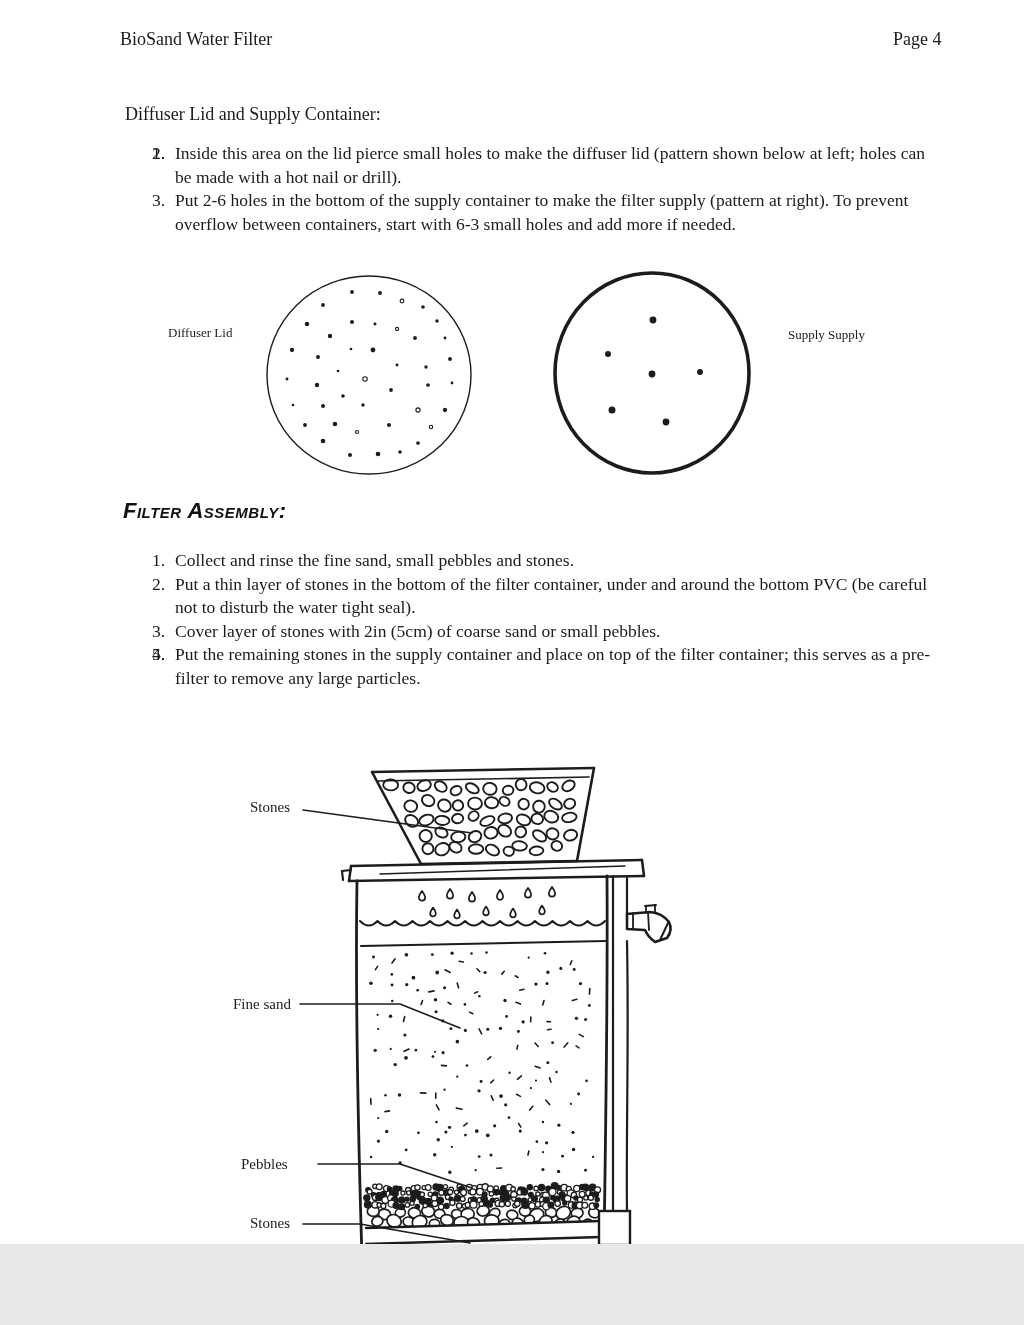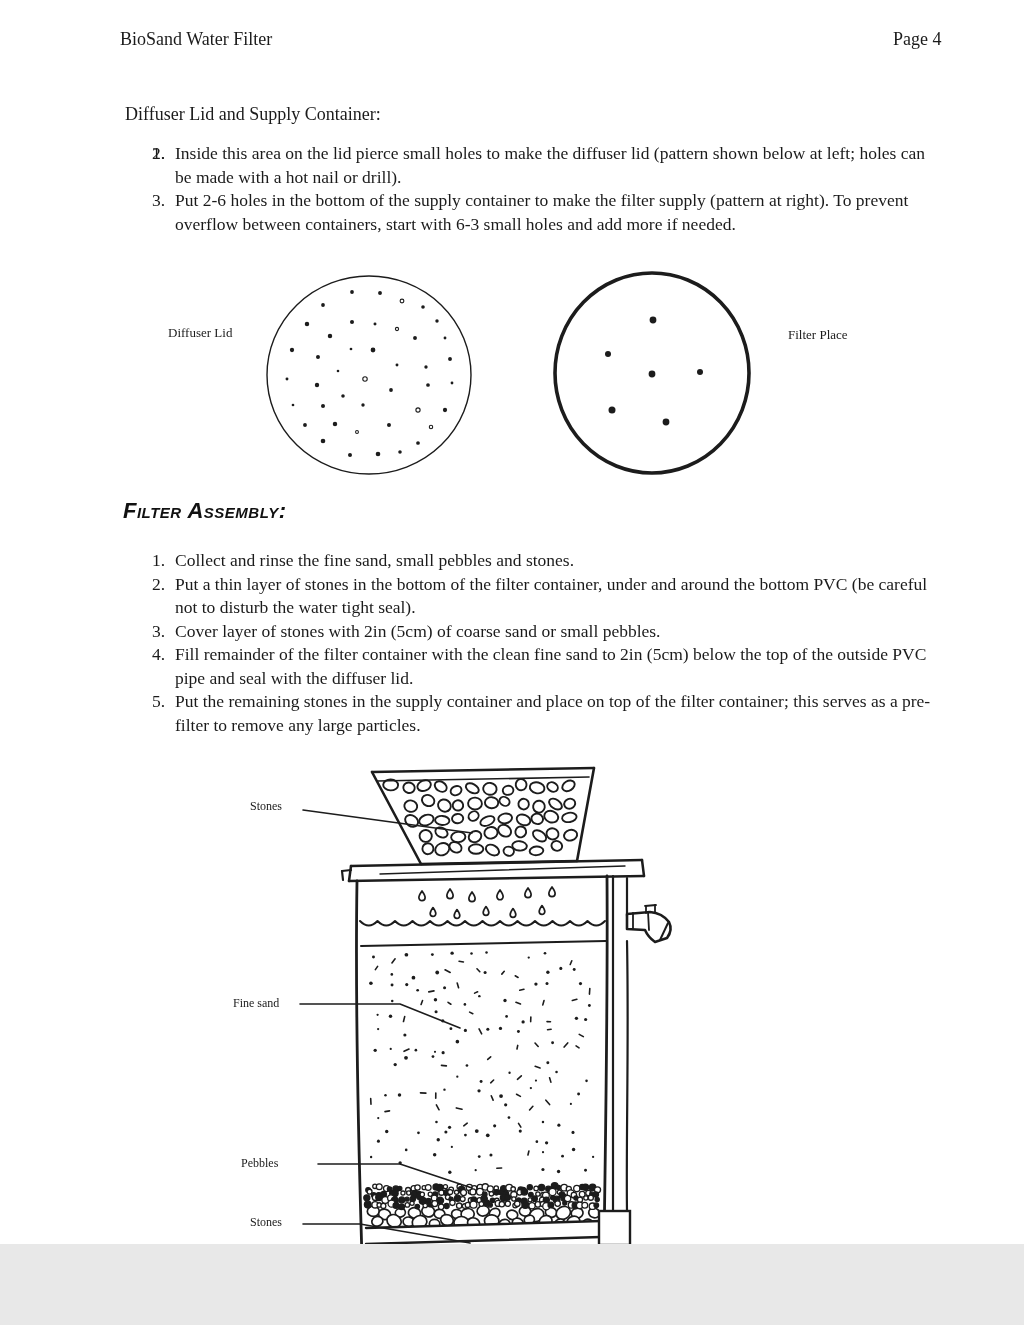--- a/index.html
+++ b/index.html
@@ -12,21 +12,21 @@
   .hdr{font-size:18px;white-space:nowrap;}
   .h1{font-size:18px;white-space:nowrap;}
   .h2{
     font-family:"Liberation Sans","DejaVu Sans",sans-serif;
     font-weight:bold;font-style:italic;font-variant:small-caps;
     font-size:22px;letter-spacing:0.5px;white-space:nowrap;color:#111;
   }
   .list{font-size:17.5px;line-height:23.5px;}
   .li{position:relative;padding-left:23px;}
   .li .num{position:absolute;left:0;top:0;width:15px;}
-  .diag-label{font-size:12px;white-space:nowrap;}
+  .diag-label{font-size:15px;white-space:nowrap;}
   .circ-label{font-size:13px;white-space:nowrap;}
   svg{display:block;}
 </style>
 </head>
 <body>
 
 <div class="page">
 
   <div class="abs hdr" style="left:120px;top:29px;">BioSand Water Filter</div>
   <div class="abs hdr" style="left:893px;top:29px;">Page 4</div>
@@ -86,29 +86,29 @@
       <circle cx="418" cy="443" r="1.8659571807133035" fill="#1c1c1c" stroke="none" stroke-width="1.1"></circle>
       <ellipse cx="652" cy="373" rx="97" ry="100" fill="none" stroke="#1c1c1c" stroke-width="3.6"></ellipse>
       <circle cx="653" cy="320" r="3.4" fill="#1c1c1c"></circle>
       <circle cx="608" cy="354" r="3" fill="#1c1c1c"></circle>
       <circle cx="652" cy="374" r="3.4" fill="#1c1c1c"></circle>
       <circle cx="700" cy="372" r="3" fill="#1c1c1c"></circle>
       <circle cx="612" cy="410" r="3.5" fill="#1c1c1c"></circle>
       <circle cx="666" cy="422" r="3.4" fill="#1c1c1c"></circle>
     </svg>
   <div class="abs circ-label" style="left:168px;top:325px;">Diffuser Lid</div>
-  <div class="abs circ-label" style="left:788px;top:327px;">Filter Place</div>
+  <div class="abs circ-label" style="left:788px;top:327px;">Supply Supply</div>
 
   <div class="abs h2" style="left:123px;top:498px;">Filter Assembly:</div>
 
   <div class="abs list" style="left:152px;top:549px;width:782px;">
     <div class="li"><span class="num">1.</span><span>Collect and rinse the fine sand, small pebbles and stones.</span></div>
     <div class="li"><span class="num">2.</span><span>Put a thin layer of stones in the bottom of the filter container, under and around the bottom PVC (be careful not to disturb the water tight seal).</span></div>
     <div class="li"><span class="num">3.</span><span>Cover layer of stones with 2in (5cm) of coarse sand or small pebbles.</span></div>
-    <div class="li"><span class="num">4.</span><span>Fill remainder of the filter container with the clean fine sand to 2in (5cm) below the top of the outside PVC pipe and seal with the diffuser lid.</span></div>
+    <div class="li"><span class="num">4.</span></div>
     <div class="li"><span class="num">5.</span><span>Put the remaining stones in the supply container and place on top of the filter container; this serves as a pre-filter to remove any large particles.</span></div>
   </div>
 
   <svg id="diagram-svg" class="abs" style="left:0;top:745px;" width="1024" height="580" viewBox="0 745 1024 580">
       <ellipse cx="390.64469660402455" cy="784.9337078030221" rx="7.446887555392459" ry="5.458251670282334" fill="none" stroke="#1c1c1c" stroke-width="1.9" transform="rotate(2 390.64469660402455 784.9337078030221)"></ellipse>
       <ellipse cx="409.0075982134155" cy="787.7636284276377" rx="5.751827927608974" ry="5.1959860871080314" fill="none" stroke="#1c1c1c" stroke-width="1.9" transform="rotate(16 409.0075982134155 787.7636284276377)"></ellipse>
       <ellipse cx="424.1213614512532" cy="785.5916385476012" rx="6.957406739098952" ry="5.133124582283199" fill="none" stroke="#1c1c1c" stroke-width="1.9" transform="rotate(-21 424.1213614512532 785.5916385476012)"></ellipse>
       <ellipse cx="440.78221964559697" cy="786.5527313654311" rx="6.429900908702985" ry="4.733394446829334" fill="none" stroke="#1c1c1c" stroke-width="1.9" transform="rotate(33 440.78221964559697 786.5527313654311)"></ellipse>
       <ellipse cx="456.05966965065517" cy="790.6444571688771" rx="5.638820931501686" ry="4.458583294926211" fill="none" stroke="#1c1c1c" stroke-width="1.9" transform="rotate(-24 456.05966965065517 790.6444571688771)"></ellipse>
       <ellipse cx="472.32017536371194" cy="788.3353100209497" rx="6.9523094986565415" ry="4.334132562205196" fill="none" stroke="#1c1c1c" stroke-width="1.9" transform="rotate(29 472.32017536371194 788.3353100209497)"></ellipse>

